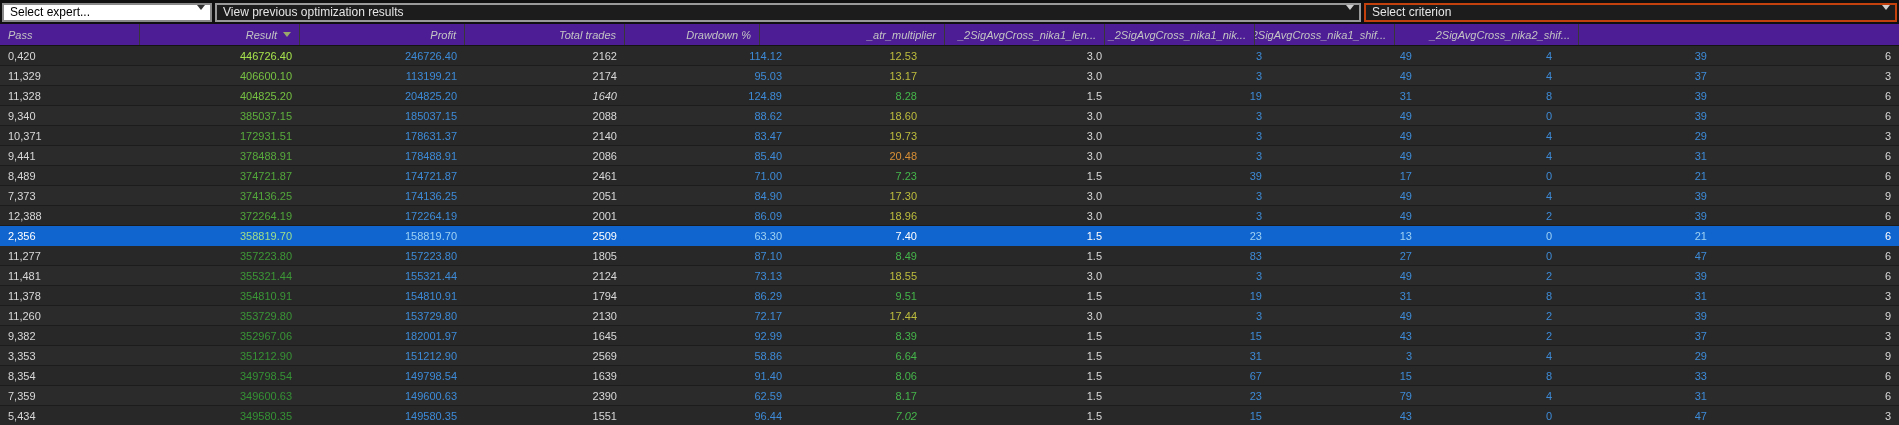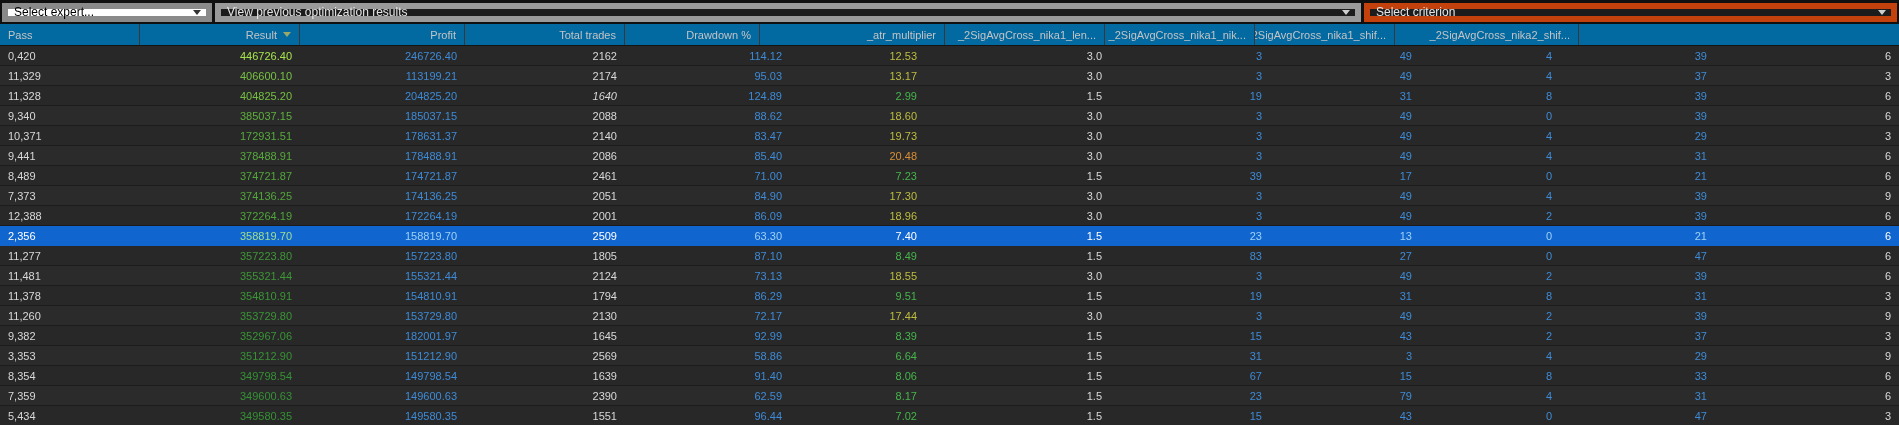--- a/index.html
+++ b/index.html
@@ -7,39 +7,39 @@
     position:relative; width:1899px; height:425px; overflow:hidden;
     background:#151515; font-family:"Liberation Sans", sans-serif;
     -webkit-font-smoothing:antialiased;
   }
   
   .toolbar {
     height:24px; background:#101010; display:flex; align-items:center;
     padding:2px 2px; gap:3px; box-sizing:border-box;
   }
   .combo {
-    height:19px; display:flex; align-items:center; justify-content:space-between;
-    border:6px solid #c2410c; padding:0 5px 0 6px; box-sizing:border-box;
+    height:19px; display:flex; justify-content:space-between;
+    border:2px solid #c2410c; padding:0 5px 0 6px; box-sizing:border-box;
     font-size:12px; cursor:default; user-select:none;
   }
   .combo-light { background:#ffffff; color:#000; width:210px; border-color:#8a8a8a; }
   .combo-dark  { background:#1c1c1c; color:#e6e6e6; }
   .combo-view  { flex:1; border-color:#9a9a9a; }
   .combo-criterion { width:533px; }
   .combo-arrow {
     width:0; height:0; margin-left:8px;
     border-left:4px solid transparent; border-right:4px solid transparent;
     border-top:5px solid #cfcfcf;
   }
   .combo-light .combo-arrow { border-top-color:#333; }
   
   .grid { width:100%; }
   .thead {
-    height:22px; background:#0369a1; display:flex;
-    border-bottom:1px solid #141414; box-sizing:border-box;
+    height:22px; background:#4c1d95; display:flex;
+    border-bottom:1px solid #141414; box-sizing:border-box;font-style:italic;
   }
   .hcell {
     font-size:11px; color:#c4c4c4; display:flex; align-items:center;
     padding:0 8px; box-sizing:border-box; border-right:1px solid #383838;
     white-space:nowrap; overflow:hidden;
   }
   .hcell.r { justify-content:flex-end; }
   .sortarrow {
     width:0; height:0; margin-left:6px;
     border-left:4px solid transparent; border-right:4px solid transparent;
@@ -139,21 +139,21 @@
           <div class="cell r" style="width: 140px; color: rgb(61, 139, 216);">4</div>
           <div class="cell r" style="width: 155px; color: rgb(61, 139, 216);">37</div>
           <div class="cell r" style="width: 184px; color: rgb(216, 216, 216);">3</div>
         </div>
         <div class="row">
           <div class="cell" style="width: 140px; color: rgb(216, 216, 216);">11,328</div>
           <div class="cell r" style="width: 160px; color: rgb(117, 192, 66);">404825.20</div>
           <div class="cell r" style="width: 165px; color: rgb(61, 139, 216);">204825.20</div>
           <div class="cell r" style="width: 160px; color: rgb(216, 216, 216); font-style: italic;">1640</div>
           <div class="cell r" style="width: 165px; color: rgb(61, 139, 216);">124.89</div>
-          <div class="cell r" style="width: 135px; color: rgb(69, 181, 74);">2.99</div>
+          <div class="cell r" style="width: 135px; color: rgb(69, 181, 74);">8.28</div>
           <div class="cell r" style="width: 185px; color: rgb(216, 216, 216);">1.5</div>
           <div class="cell r" style="width: 160px; color: rgb(61, 139, 216);">19</div>
           <div class="cell r" style="width: 150px; color: rgb(61, 139, 216);">31</div>
           <div class="cell r" style="width: 140px; color: rgb(61, 139, 216);">8</div>
           <div class="cell r" style="width: 155px; color: rgb(61, 139, 216);">39</div>
           <div class="cell r" style="width: 184px; color: rgb(216, 216, 216);">6</div>
         </div>
         <div class="row">
           <div class="cell" style="width: 140px; color: rgb(216, 216, 216);">9,340</div>
           <div class="cell r" style="width: 160px; color: rgb(94, 176, 61);">385037.15</div>
@@ -363,21 +363,21 @@
           <div class="cell r" style="width: 140px; color: rgb(61, 139, 216);">4</div>
           <div class="cell r" style="width: 155px; color: rgb(61, 139, 216);">31</div>
           <div class="cell r" style="width: 184px; color: rgb(216, 216, 216);">6</div>
         </div>
         <div class="row">
           <div class="cell" style="width: 140px; color: rgb(216, 216, 216);">5,434</div>
           <div class="cell r" style="width: 160px; color: rgb(53, 146, 53);">349580.35</div>
           <div class="cell r" style="width: 165px; color: rgb(61, 139, 216);">149580.35</div>
           <div class="cell r" style="width: 160px; color: rgb(216, 216, 216);">1551</div>
           <div class="cell r" style="width: 165px; color: rgb(61, 139, 216);">96.44</div>
-          <div class="cell r" style="width: 135px; color: rgb(69, 181, 74);">7.02</div>
+          <div class="cell r" style="width: 135px; color: rgb(69, 181, 74); font-style: italic;">7.02</div>
           <div class="cell r" style="width: 185px; color: rgb(216, 216, 216);">1.5</div>
           <div class="cell r" style="width: 160px; color: rgb(61, 139, 216);">15</div>
           <div class="cell r" style="width: 150px; color: rgb(61, 139, 216);">43</div>
           <div class="cell r" style="width: 140px; color: rgb(61, 139, 216);">0</div>
           <div class="cell r" style="width: 155px; color: rgb(61, 139, 216);">47</div>
           <div class="cell r" style="width: 184px; color: rgb(216, 216, 216);">3</div>
         </div>
       </div>
   </div>
 

